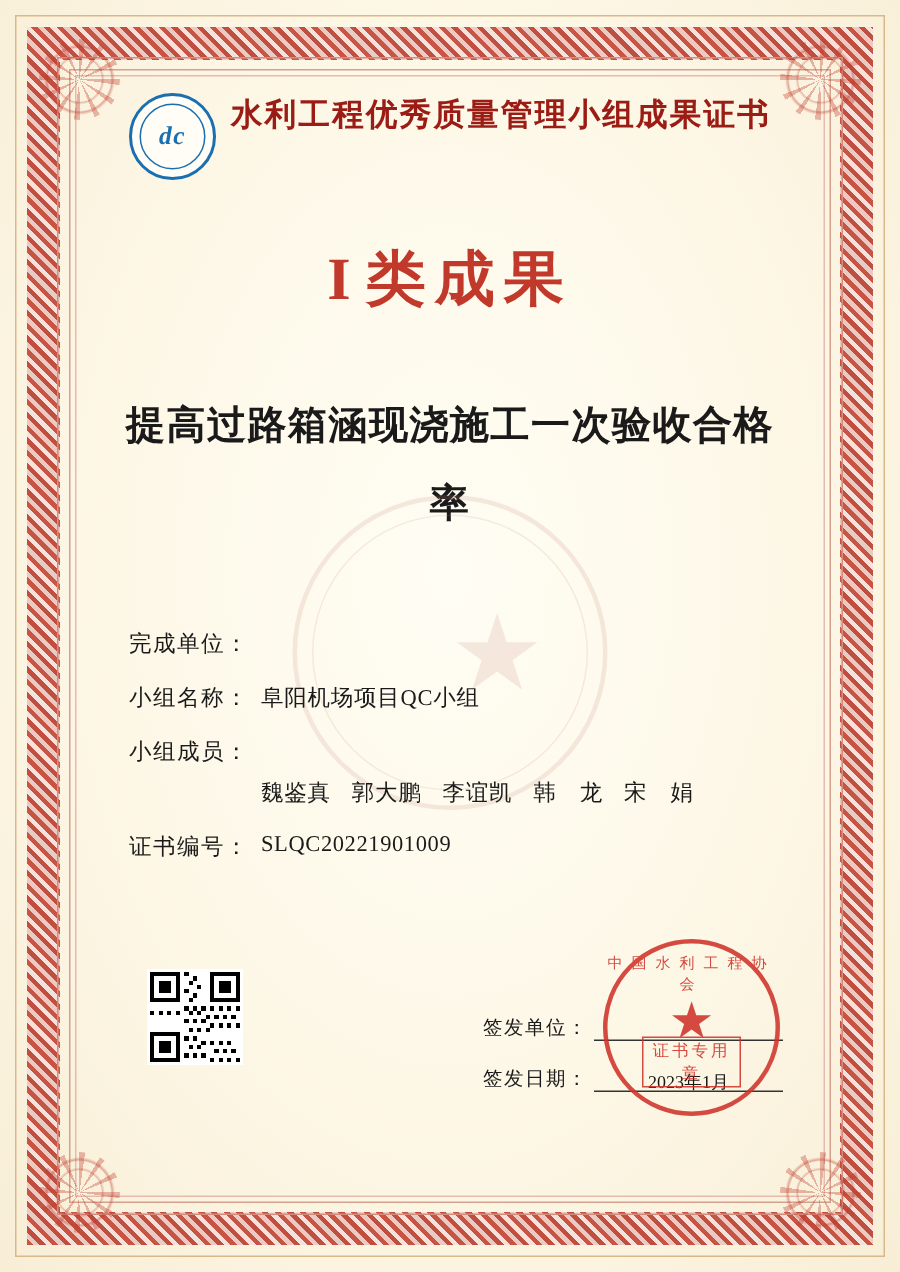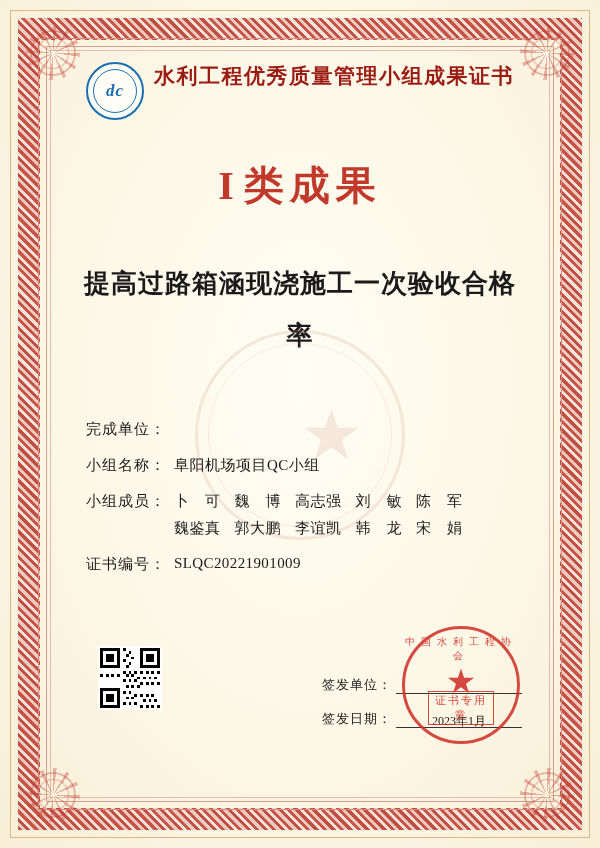--- a/index.html
+++ b/index.html
@@ -354,23 +354,20 @@
       <div class="field-label">完成单位：</div>
     </div>
 
     <div class="field-row">
       <div class="field-label">小组名称：</div>
       <div class="field-value">阜阳机场项目QC小组</div>
     </div>
 
     <div class="field-row">
       <div class="field-label">小组成员：</div>
-      <div class="field-value">
-        <span class="member">卜　可</span><span class="member">魏　博</span><span class="member">高志强</span><span class="member">刘　敏</span><span class="member">陈　军</span>
-      </div>
     </div>
 
     <div class="members-row2">
       <span class="member">魏鉴真</span><span class="member">郭大鹏</span><span class="member">李谊凯</span><span class="member">韩　龙</span><span class="member">宋　娟</span>
     </div>
 
     <div class="field-row serial">
       <div class="field-label">证书编号：</div>
       <div class="field-value">SLQC20221901009</div>
     </div>

